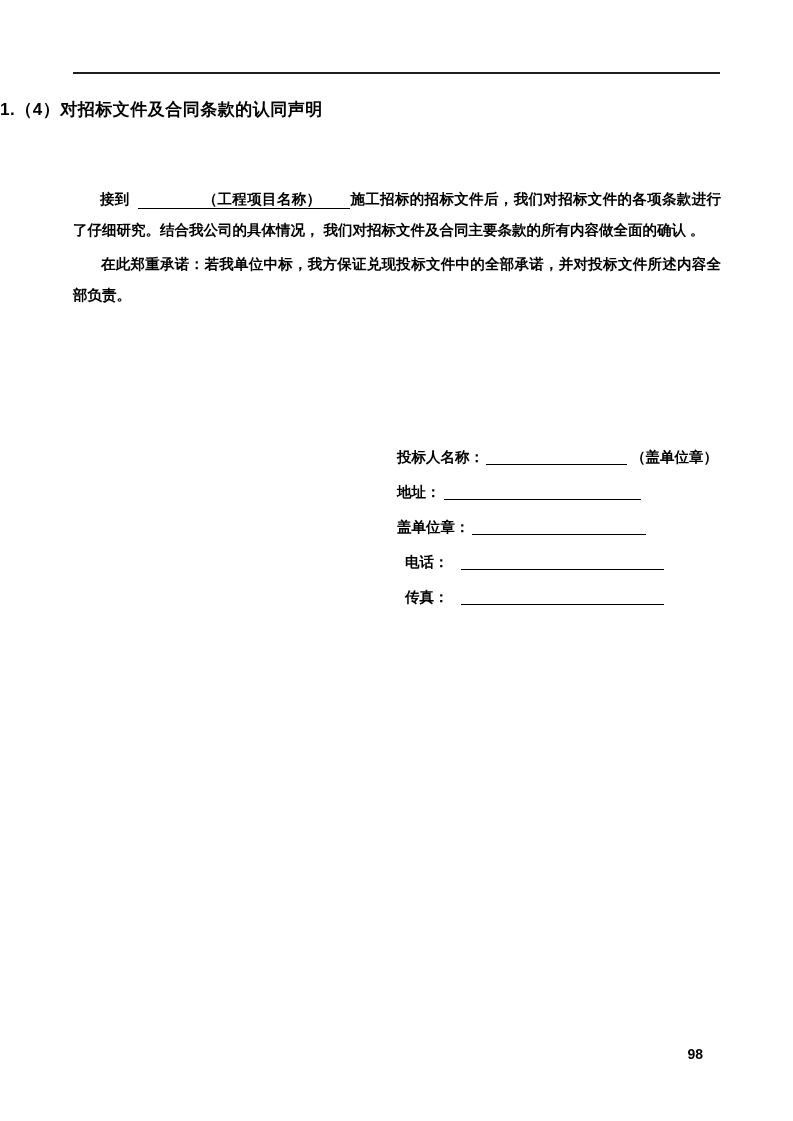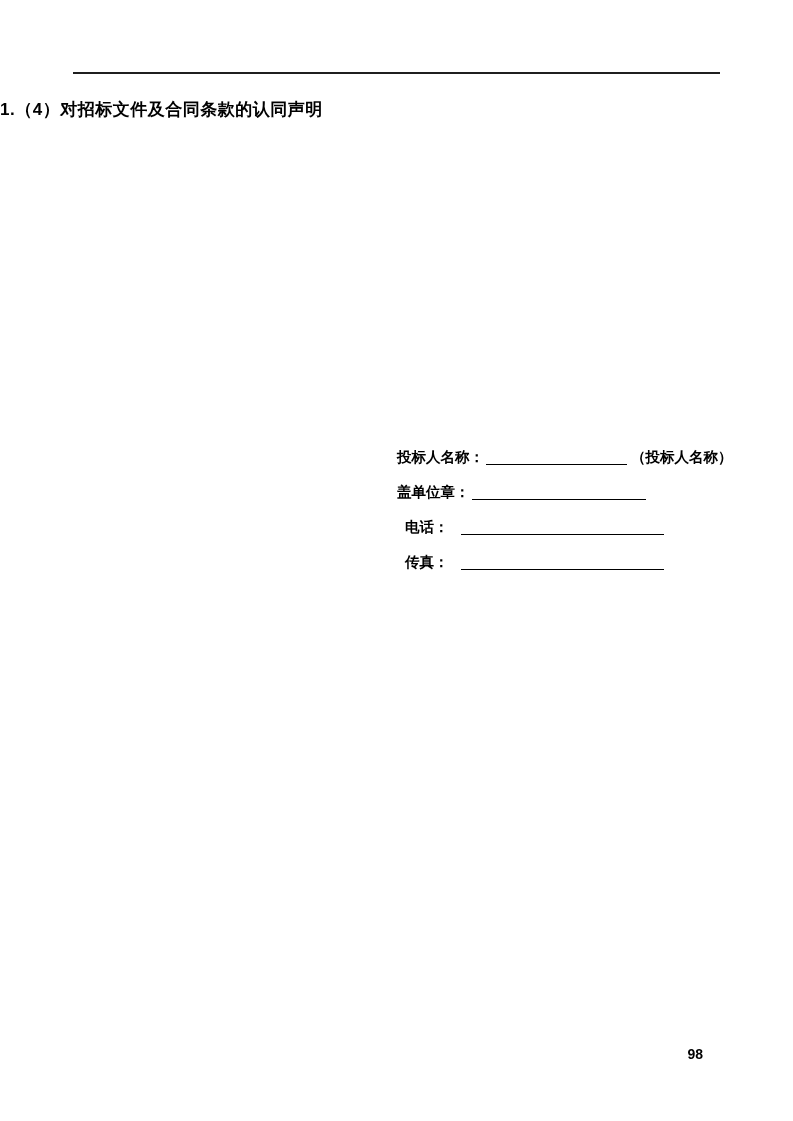--- a/index.html
+++ b/index.html
@@ -97,28 +97,35 @@
 </style>
 </head>
 <body>
 
 <div class="page">
 
   <div class="top-rule"></div>
 
   <div class="doc-title">1.（4）对招标文件及合同条款的认同声明</div>
 
+  <div class="body-text">
+    <p class="para para1"><span class="lead">接到</span><span class="blank-inline"><span>（工程项目名称）</span></span><span>施工招标的招标文件后，我们对招标文件的各项条款进行了仔细研究。结合我公司的具体情况， 我们对招标文件及合同主要条款的所有内容做全面的确认 。</span></p>
+    <p class="para para2"><span>在此郑重承诺：若我单位中标，我方保证兑现投标文件中的全部承诺，并对投标文件所述内容全部负责。</span></p>
+  </div>
 
   <div class="sig-block">
 
     <div class="sig-row">
-      <span>投标人名称：</span><span class="u u0"></span><span class="sig-suffix">（投标人名称）</span>
+      <span>投标人名称：</span><span class="u u0"></span><span class="sig-suffix">（盖单位章）</span>
     </div>
 
 
+    <div class="sig-row">
+      <span>地址：</span><span class="u u2"></span>
+    </div>
 
     <div class="sig-row">
       <span>盖单位章：</span><span class="u u3"></span>
     </div>
 
     <div class="sig-row indented">
       <span>电话：</span><span class="u u4"></span>
     </div>
 
     <div class="sig-row indented">

